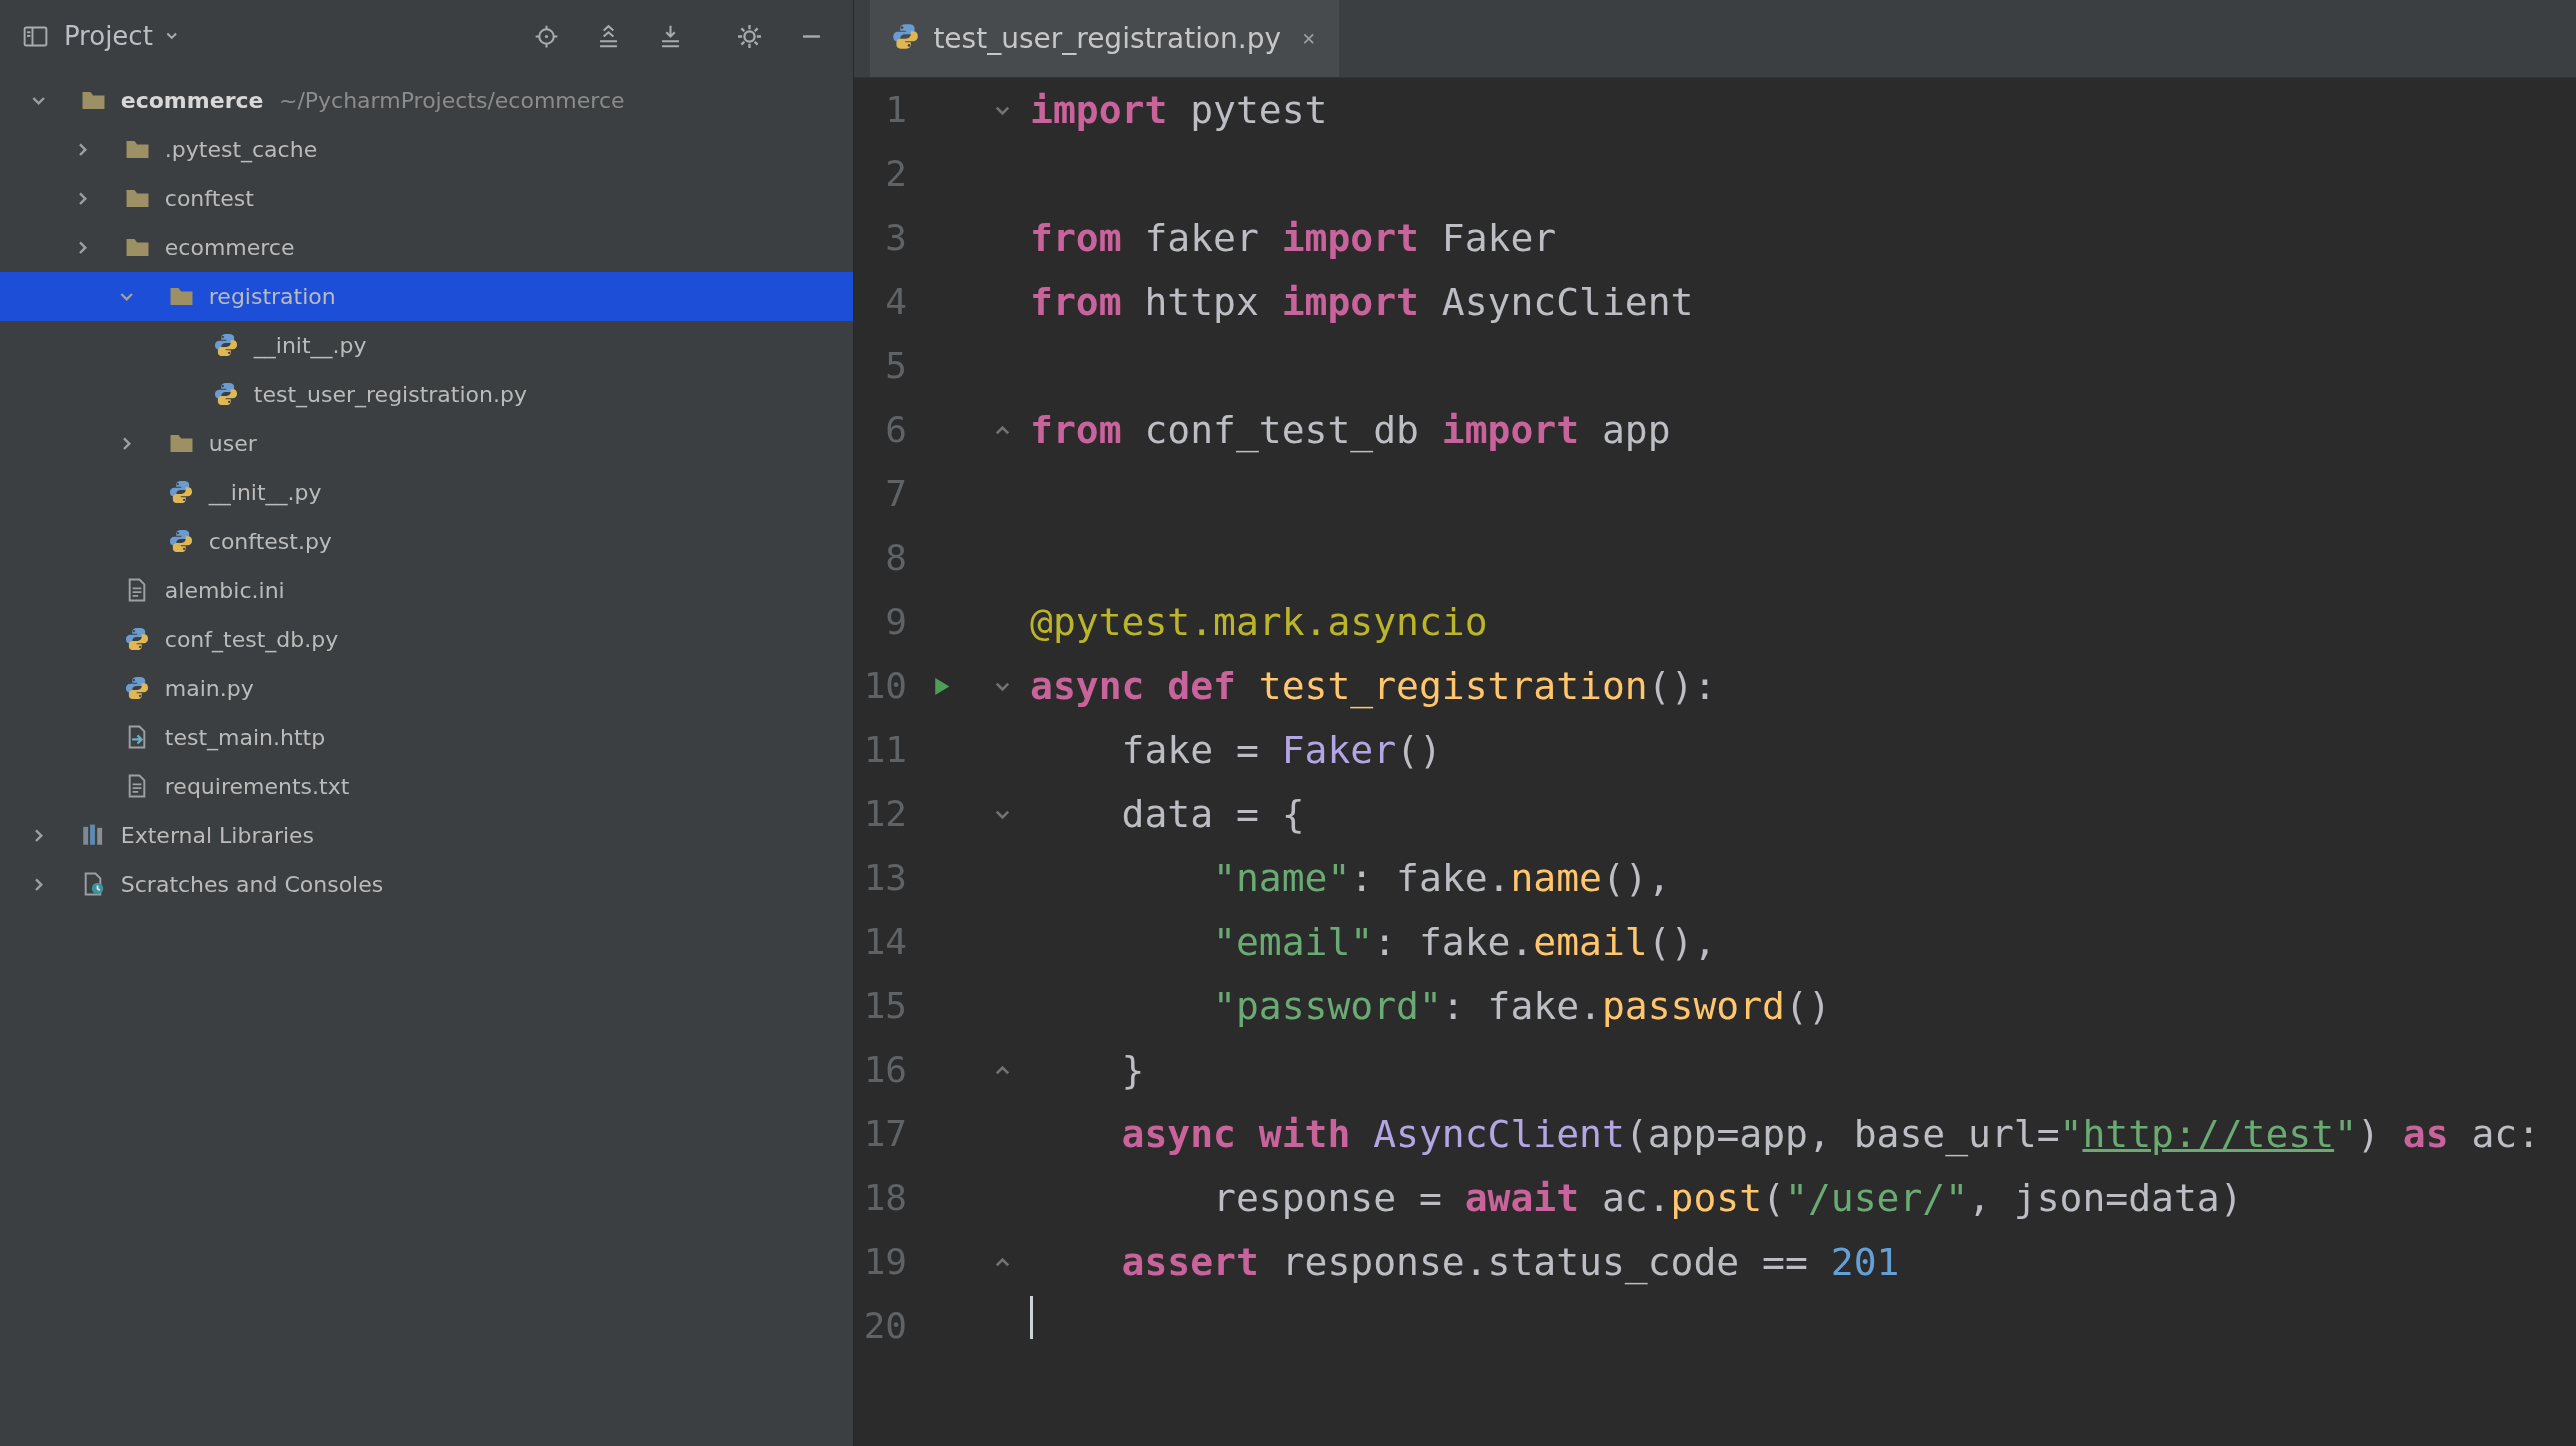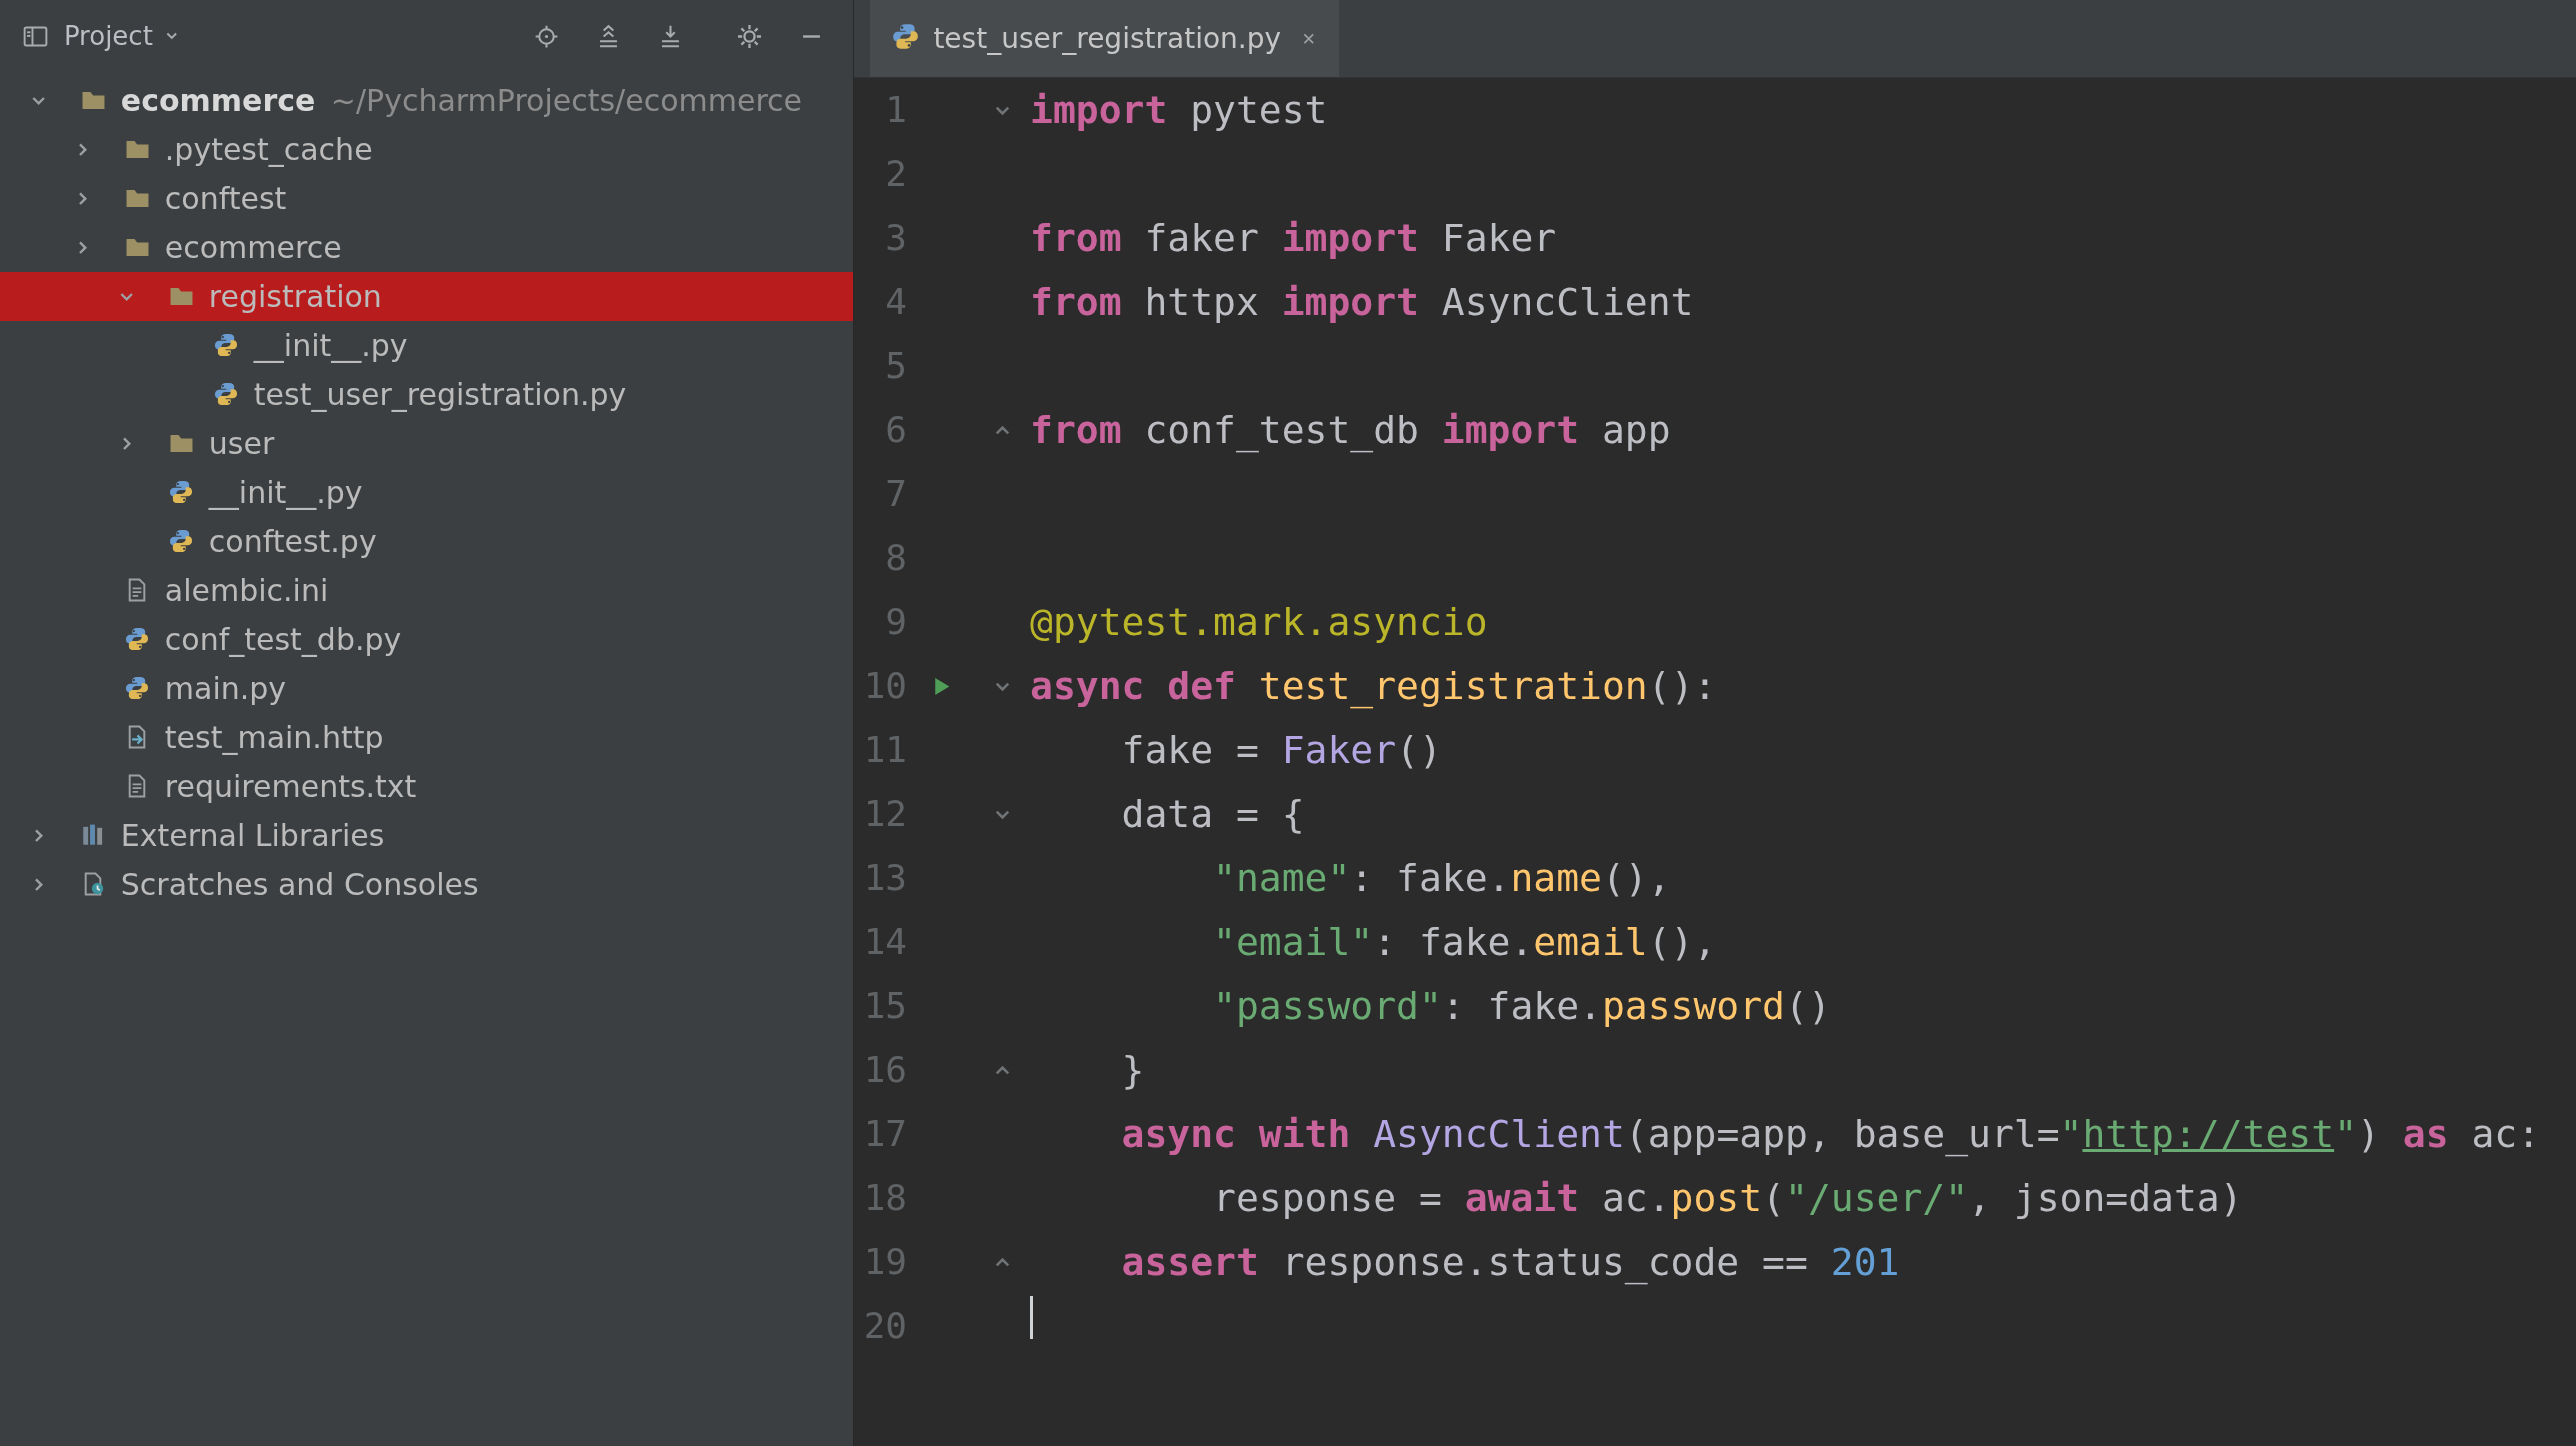--- a/index.html
+++ b/index.html
@@ -9,22 +9,22 @@
   
   .sidebar{width:853px;flex:none;background:#3c3f41;border-right:1.9px solid #282828;display:flex;flex-direction:column}
   .sb-header{height:72px;flex:none;display:flex;align-items:center;padding-left:21.3px;padding-right:27px}
   .sb-title{color:#bcbec4;font-size:26px;margin-left:13.6px;cursor:pointer}
   .sb-title-chev{margin-left:9.7px;display:flex}
   .sb-spacer{flex:1}
   .sb-tools{display:flex;align-items:center;gap:33px}
   .tool{display:flex;cursor:pointer}
   .tool-gear{margin-left:17.5px}
   .tree{flex:1;padding-top:3.9px;overflow:hidden}
-  .tree-row{height:49px;display:flex;align-items:center;font-size:30px;color:#bbbbbb;cursor:pointer;white-space:nowrap}
-  .tree-row.selected{background:#b91c1c}
+  .tree-row{height:49px;display:flex;align-items:center;font-size:22px;color:#bbbbbb;cursor:pointer;white-space:nowrap}
+  .tree-row.selected{background:#1d4ed8}
   .chev{width:52px;flex:none;display:flex;align-items:center}
   .node-icon{width:33px;flex:none;display:flex;align-items:center;margin-right:7.8px}
   .tree-hint{color:#8c8c8c;margin-left:15.5px}
   .bold{font-weight:bold;color:#d8d8d8}
 
   
   .editor{flex:1;display:flex;flex-direction:column;min-width:0;background:#2b2b2b}
   .tabbar{height:78px;flex:none;background:#3c3f41;display:flex;align-items:stretch;padding-left:15.5px;border-bottom:1px solid #313335;box-sizing:border-box}
   .tab{display:flex;align-items:center;background:#474b4e;padding:0 21.3px;gap:13.6px;cursor:pointer}
   .tab-label{color:#c7c7c7;font-size:28px}

